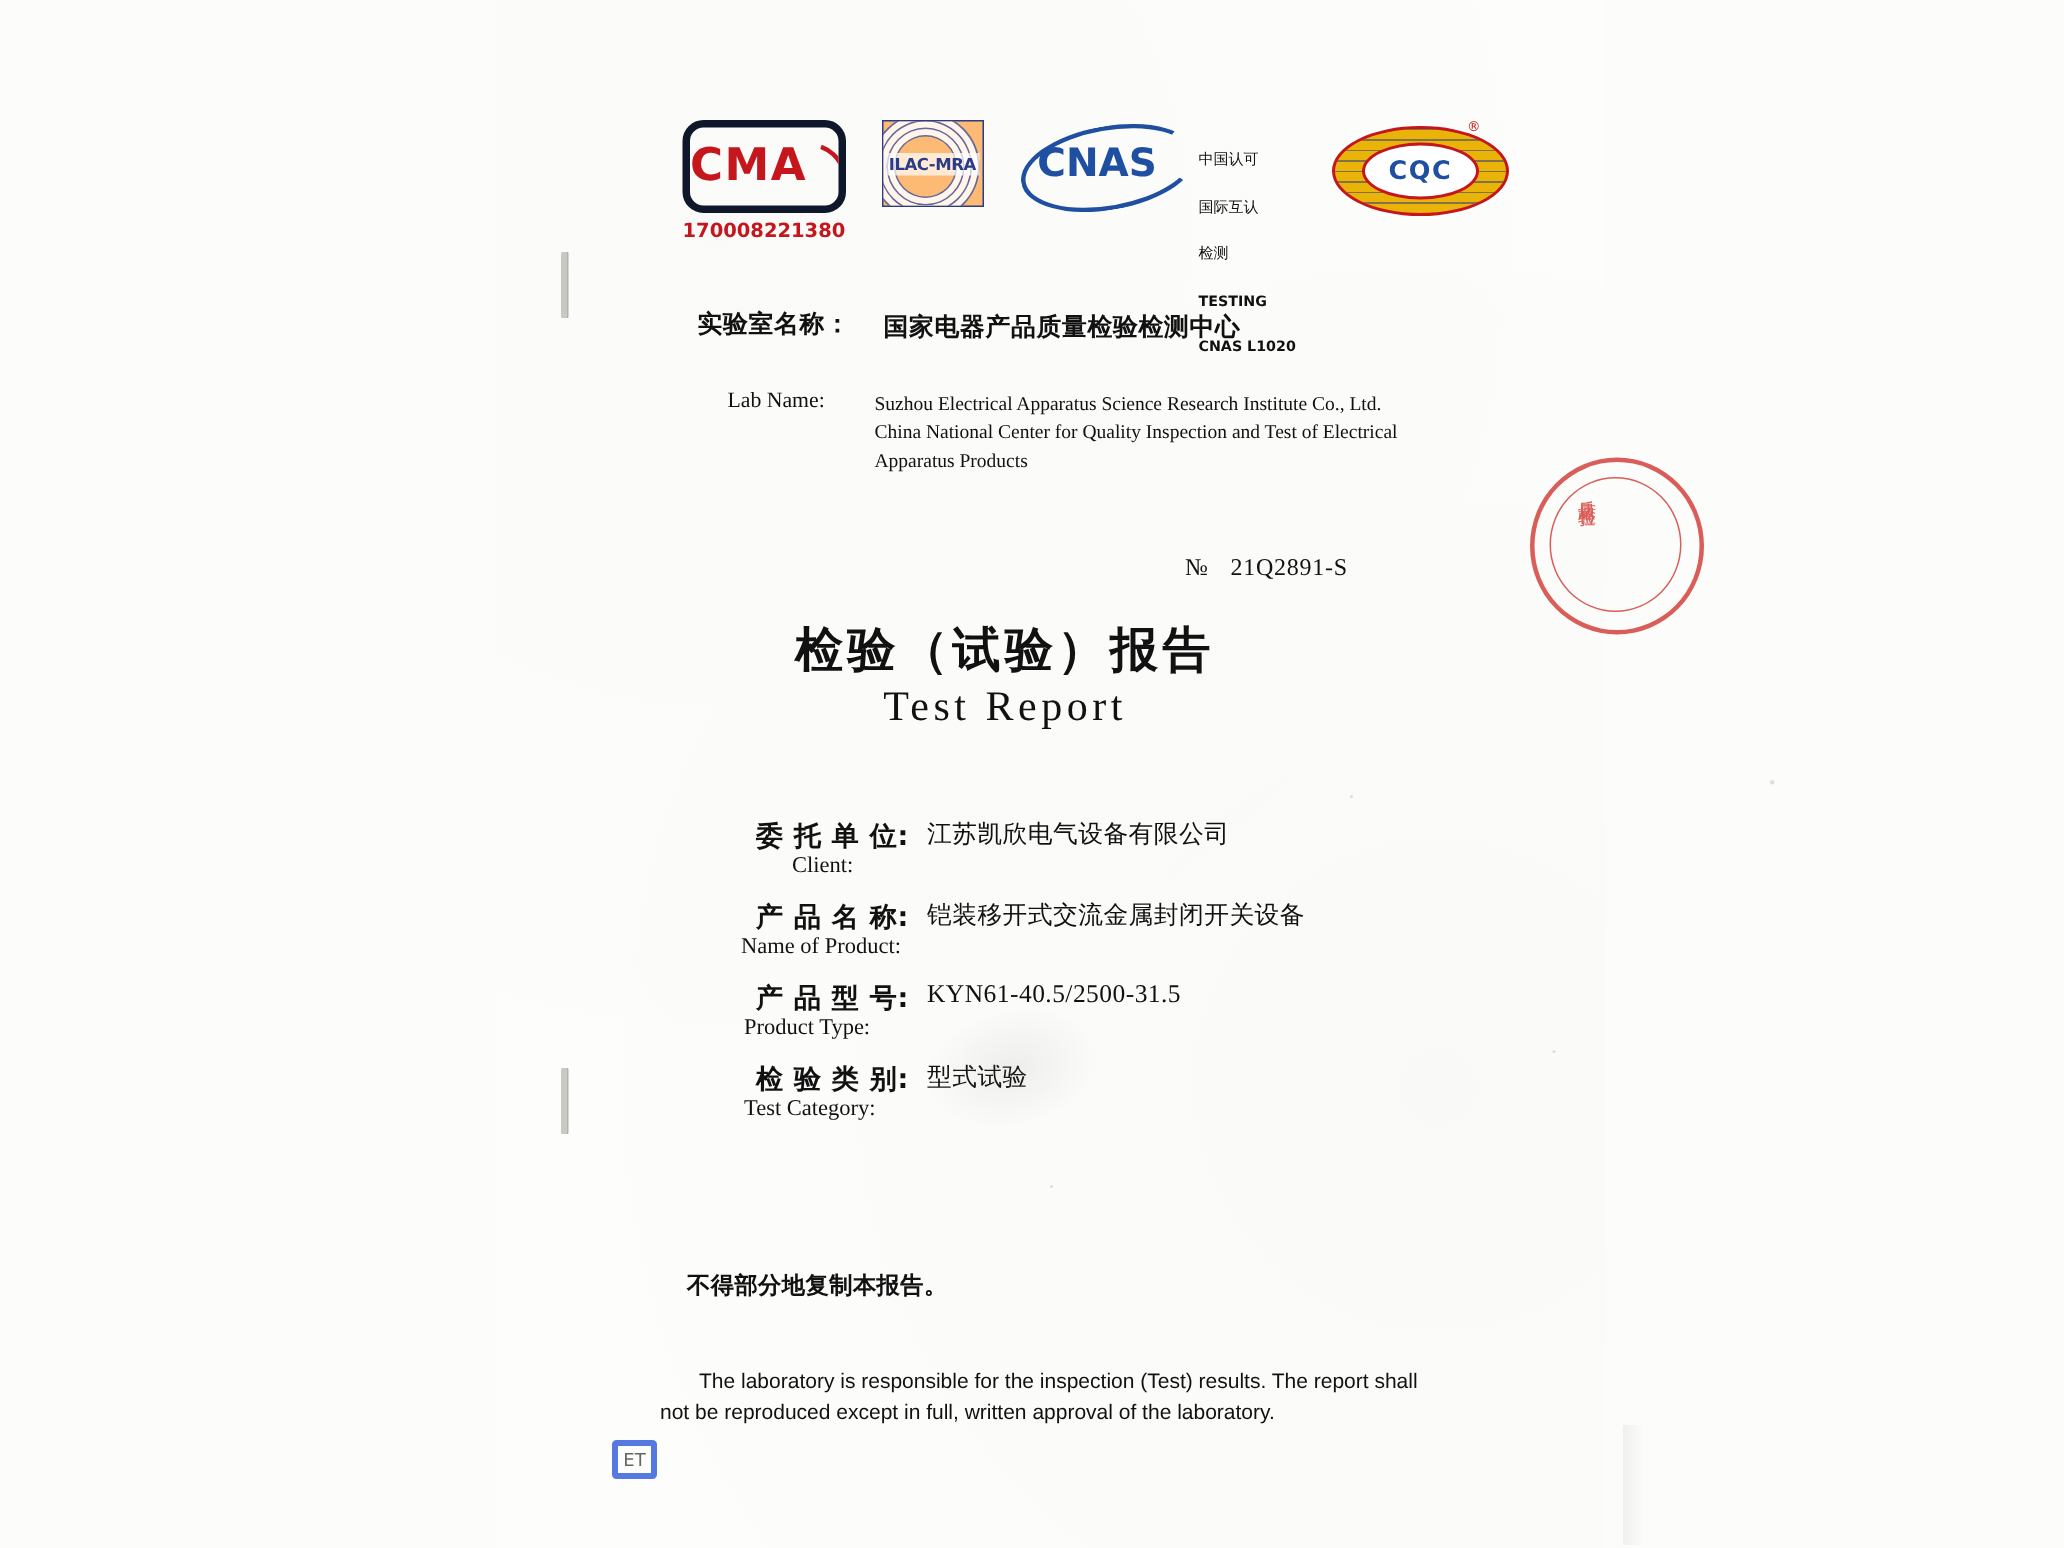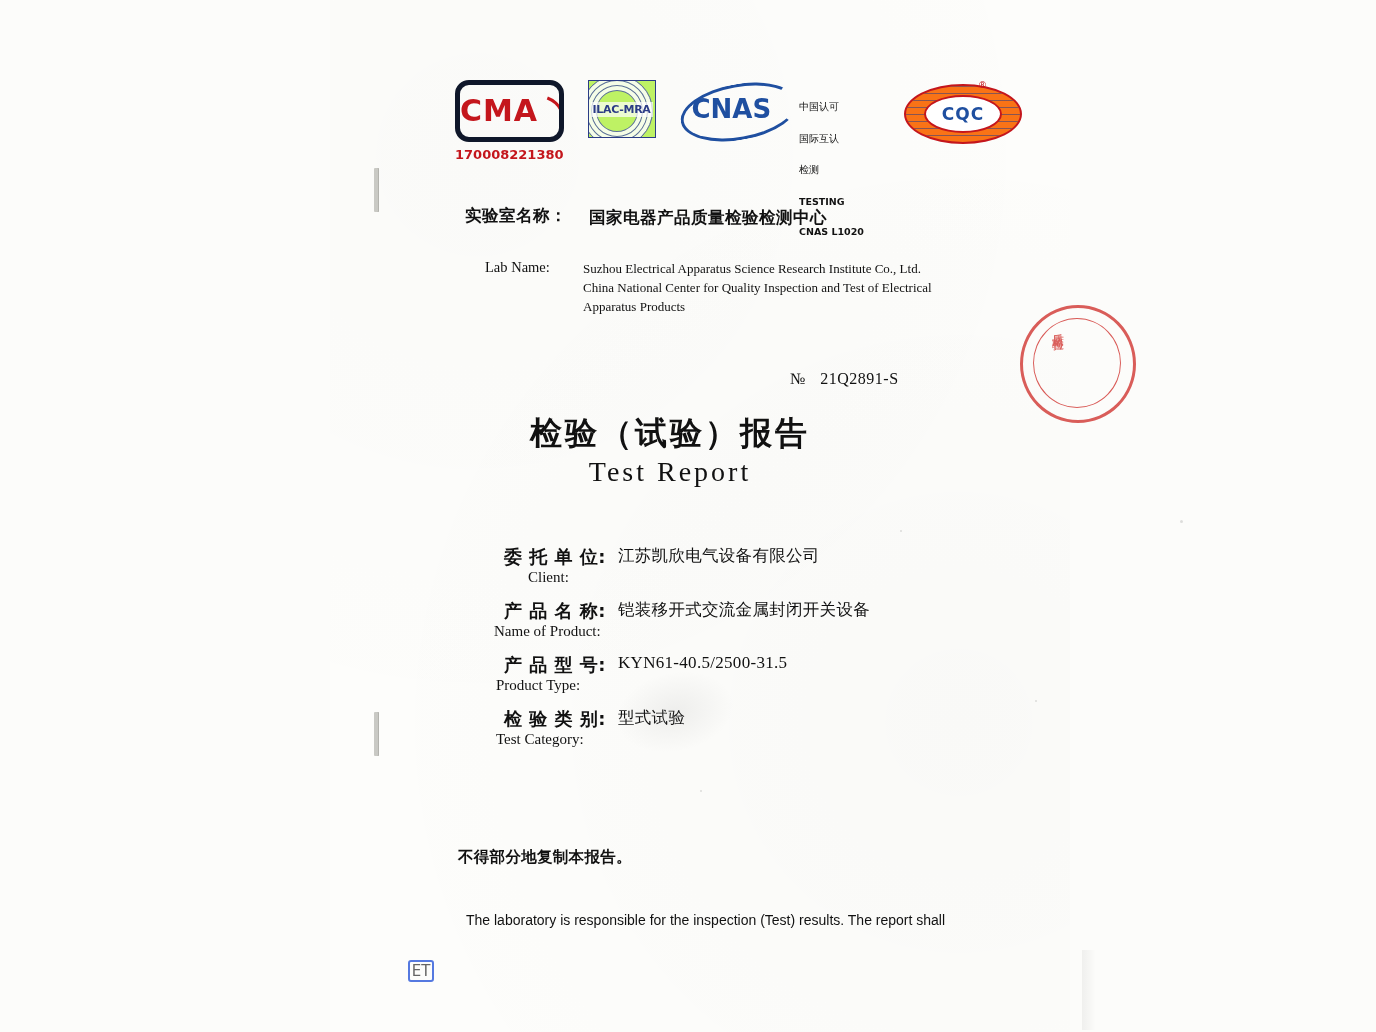--- a/index.html
+++ b/index.html
@@ -130,21 +130,21 @@
     width: 84px;
   }
   .ilac-box {
     height: 56px;
     border: 1px solid #2b3c86;
     display: flex;
     align-items: center;
     justify-content: center;
     position: relative;
     overflow: hidden;
-    background: #bef264;
+    background: #fdba74;
   }
   .ilac-rings {
     position: absolute;
     left: -8px;
     top: -6px;
     width: 70px;
     height: 70px;
     border-radius: 50%;
     border: 1px solid #4a5aa0;
     box-shadow:
@@ -205,25 +205,25 @@
   .cnas-side div { white-space: nowrap; margin-top: 19px; }
   .cnas-side .en { font-weight: bold; font-size: 9.5px; }
   
   .globe {
     width: 120px;
     height: 66px;
     position: relative;
   }
   .globe-outer {
     position: absolute;
-    left: 16px; top: 4px;
+    left: 0; top: 4px;
     width: 114px; height: 56px;
     border: 2px solid #c4161c;
     border-radius: 50%;
-    background: #f97316;
+    background: #eab308;
     overflow: hidden;
   }
   .globe-grid {
     position: absolute;
     left: 0; top: 0; right: 0; bottom: 0;
     background:
       repeating-linear-gradient(to bottom, #2b3c86 0 1px, transparent 1px 7px);
     opacity: .55;
   }
   .globe-mid {
@@ -418,24 +418,24 @@
   }
   .disclaimer-en .l1 { text-indent: 26px; }
 
   
   .page-stamp {
     position: absolute;
     left: 408px;
     top: 960px;
     width: 22px;
     height: 18px;
-    border: 2px solid #1d4ed8;
+    border: 4px solid #1d4ed8;
     border-radius: 3px;
     font-family: "DejaVu Sans", sans-serif;
-    font-size: 15px;
+    font-size: 12px;
     color: #333;
     display: flex;
     align-items: center;
     justify-content: center;
     opacity: 0.75;
   }
 
   
   .seal {
     position: absolute;
@@ -592,20 +592,21 @@
     </div>
   </div>
 
   <div class="smudge"></div>
 
   <div class="disclaimer-cn">
     <div>不得部分地复制本报告。</div>
   </div>
   <div class="disclaimer-en">
     <div class="l1">The laboratory is responsible for the inspection (Test) results. The report shall</div>
+    <div>not be reproduced except in full, written approval of the laboratory.</div>
   </div>
 
   <div class="page-stamp">ET</div>
 
   <div class="speck" style="left:1180px;top:520px;width:3px;height:3px;"></div>
   <div class="speck" style="left:900px;top:530px;width:2px;height:2px;"></div>
   <div class="speck" style="left:700px;top:790px;width:2px;height:2px;"></div>
   <div class="speck" style="left:1035px;top:700px;width:2px;height:2px;"></div>
 
 </div>

